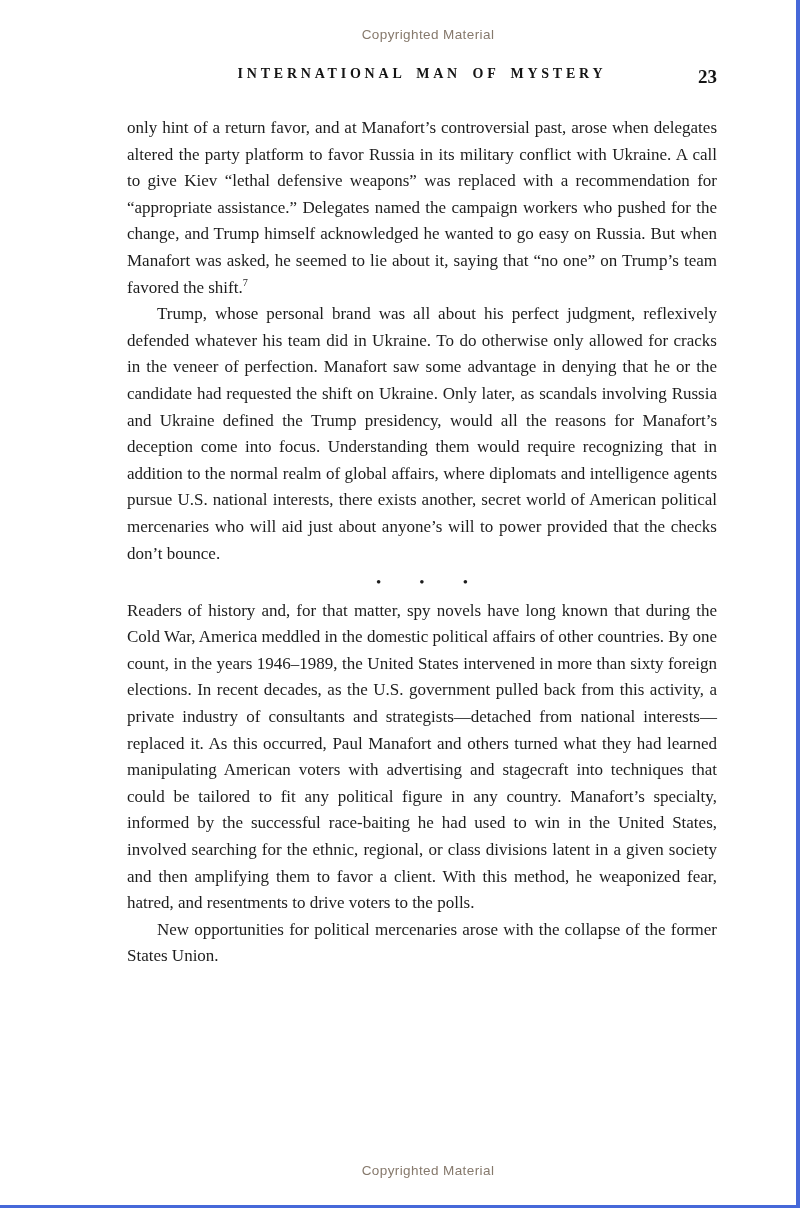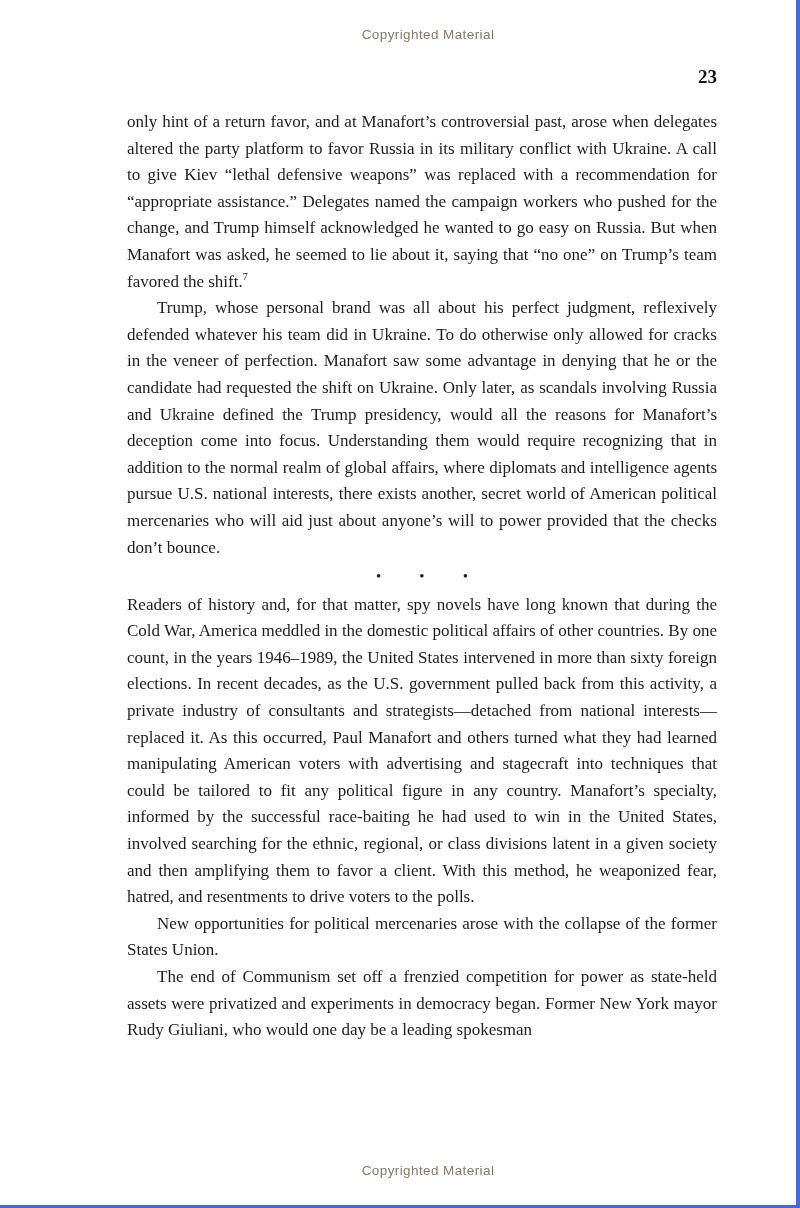--- a/index.html
+++ b/index.html
@@ -50,21 +50,21 @@
   .page-number {
     position: absolute;
     right: 0;
     top: 0;
     letter-spacing: 0;
     font-size: 19px;
   }
 
   .body-text {
     position: absolute;
-    top: 109px;
+    top: 115px;
     left: 127px;
     width: 590px;
     font-size: 17px;
     line-height: 26.6px;
     text-align: justify;
   }
   p.para {
     margin: 0;
     padding: 0;
   }
@@ -105,30 +105,30 @@
   }
 </style>
 </head>
 <body>
 
 <div class="page">
 
   <div class="notice top" style="color: rgb(134, 121, 108);">Copyrighted Material</div>
 
   <div class="running-head">
+    <span class="head-title">INTERNATIONAL MAN OF MYSTERY</span>
     <span class="page-number">23</span>
   </div>
 
   <div class="body-text">
       <p class="para">only hint of a return favor, and at Manafort’s controversial past, arose when delegates altered the party platform to favor Russia in its military conflict with Ukraine. A call to give Kiev “lethal defensive weapons” was replaced with a recommendation for “appropriate assistance.” Delegates named the campaign workers who pushed for the change, and Trump himself acknowledged he wanted to go easy on Russia. But when Manafort was asked, he seemed to lie about it, saying that “no one” on Trump’s team favored the shift.<sup class="fn">7</sup></p>
       <p class="para indent">Trump, whose personal brand was all about his perfect judgment, reflexively defended whatever his team did in Ukraine. To do otherwise only allowed for cracks in the veneer of perfection. Manafort saw some advantage in denying that he or the candidate had requested the shift on Ukraine. Only later, as scandals involving Russia and Ukraine defined the Trump presidency, would all the reasons for Manafort’s deception come into focus. Understanding them would require recognizing that in addition to the normal realm of global affairs, where diplomats and intelligence agents pursue U.S. national interests, there exists another, secret world of American political mercenaries who will aid just about anyone’s will to power provided that the checks don’t bounce.</p>
       <div class="section-break"><span>•</span><span>•</span><span>•</span></div>
       <p class="para">Readers of history and, for that matter, spy novels have long known that during the Cold War, America meddled in the domestic political affairs of other countries. By one count, in the years 1946–1989, the United States intervened in more than sixty foreign elections. In recent decades, as the U.S. government pulled back from this activity, a private industry of consultants and strategists—detached from national interests—replaced it. As this occurred, Paul Manafort and others turned what they had learned manipulating American voters with advertising and stagecraft into techniques that could be tailored to fit any political figure in any country. Manafort’s specialty, informed by the successful race-baiting he had used to win in the United States, involved searching for the ethnic, regional, or class divisions latent in a given society and then amplifying them to favor a client. With this method, he weaponized fear, hatred, and resentments to drive voters to the polls.</p>
       <p class="para indent">New opportunities for political mercenaries arose with the collapse of the former States Union.</p>
-      <p class="para indent">The end of Communism set off a frenzied competition for power as state-held assets were privatized and experiments in democracy began. Former New York mayor Rudy Giuliani, who would one day be a leading spokesman</p>
     </div>
 
   <div class="notice bottom" style="color: rgb(134, 121, 108);">Copyrighted Material</div>
 
   <div class="border-right" style="background: rgb(70, 104, 217);"></div>
   <div class="border-bottom" style="background: rgb(70, 104, 217);"></div>
 
 </div>
 
 </body></html>

